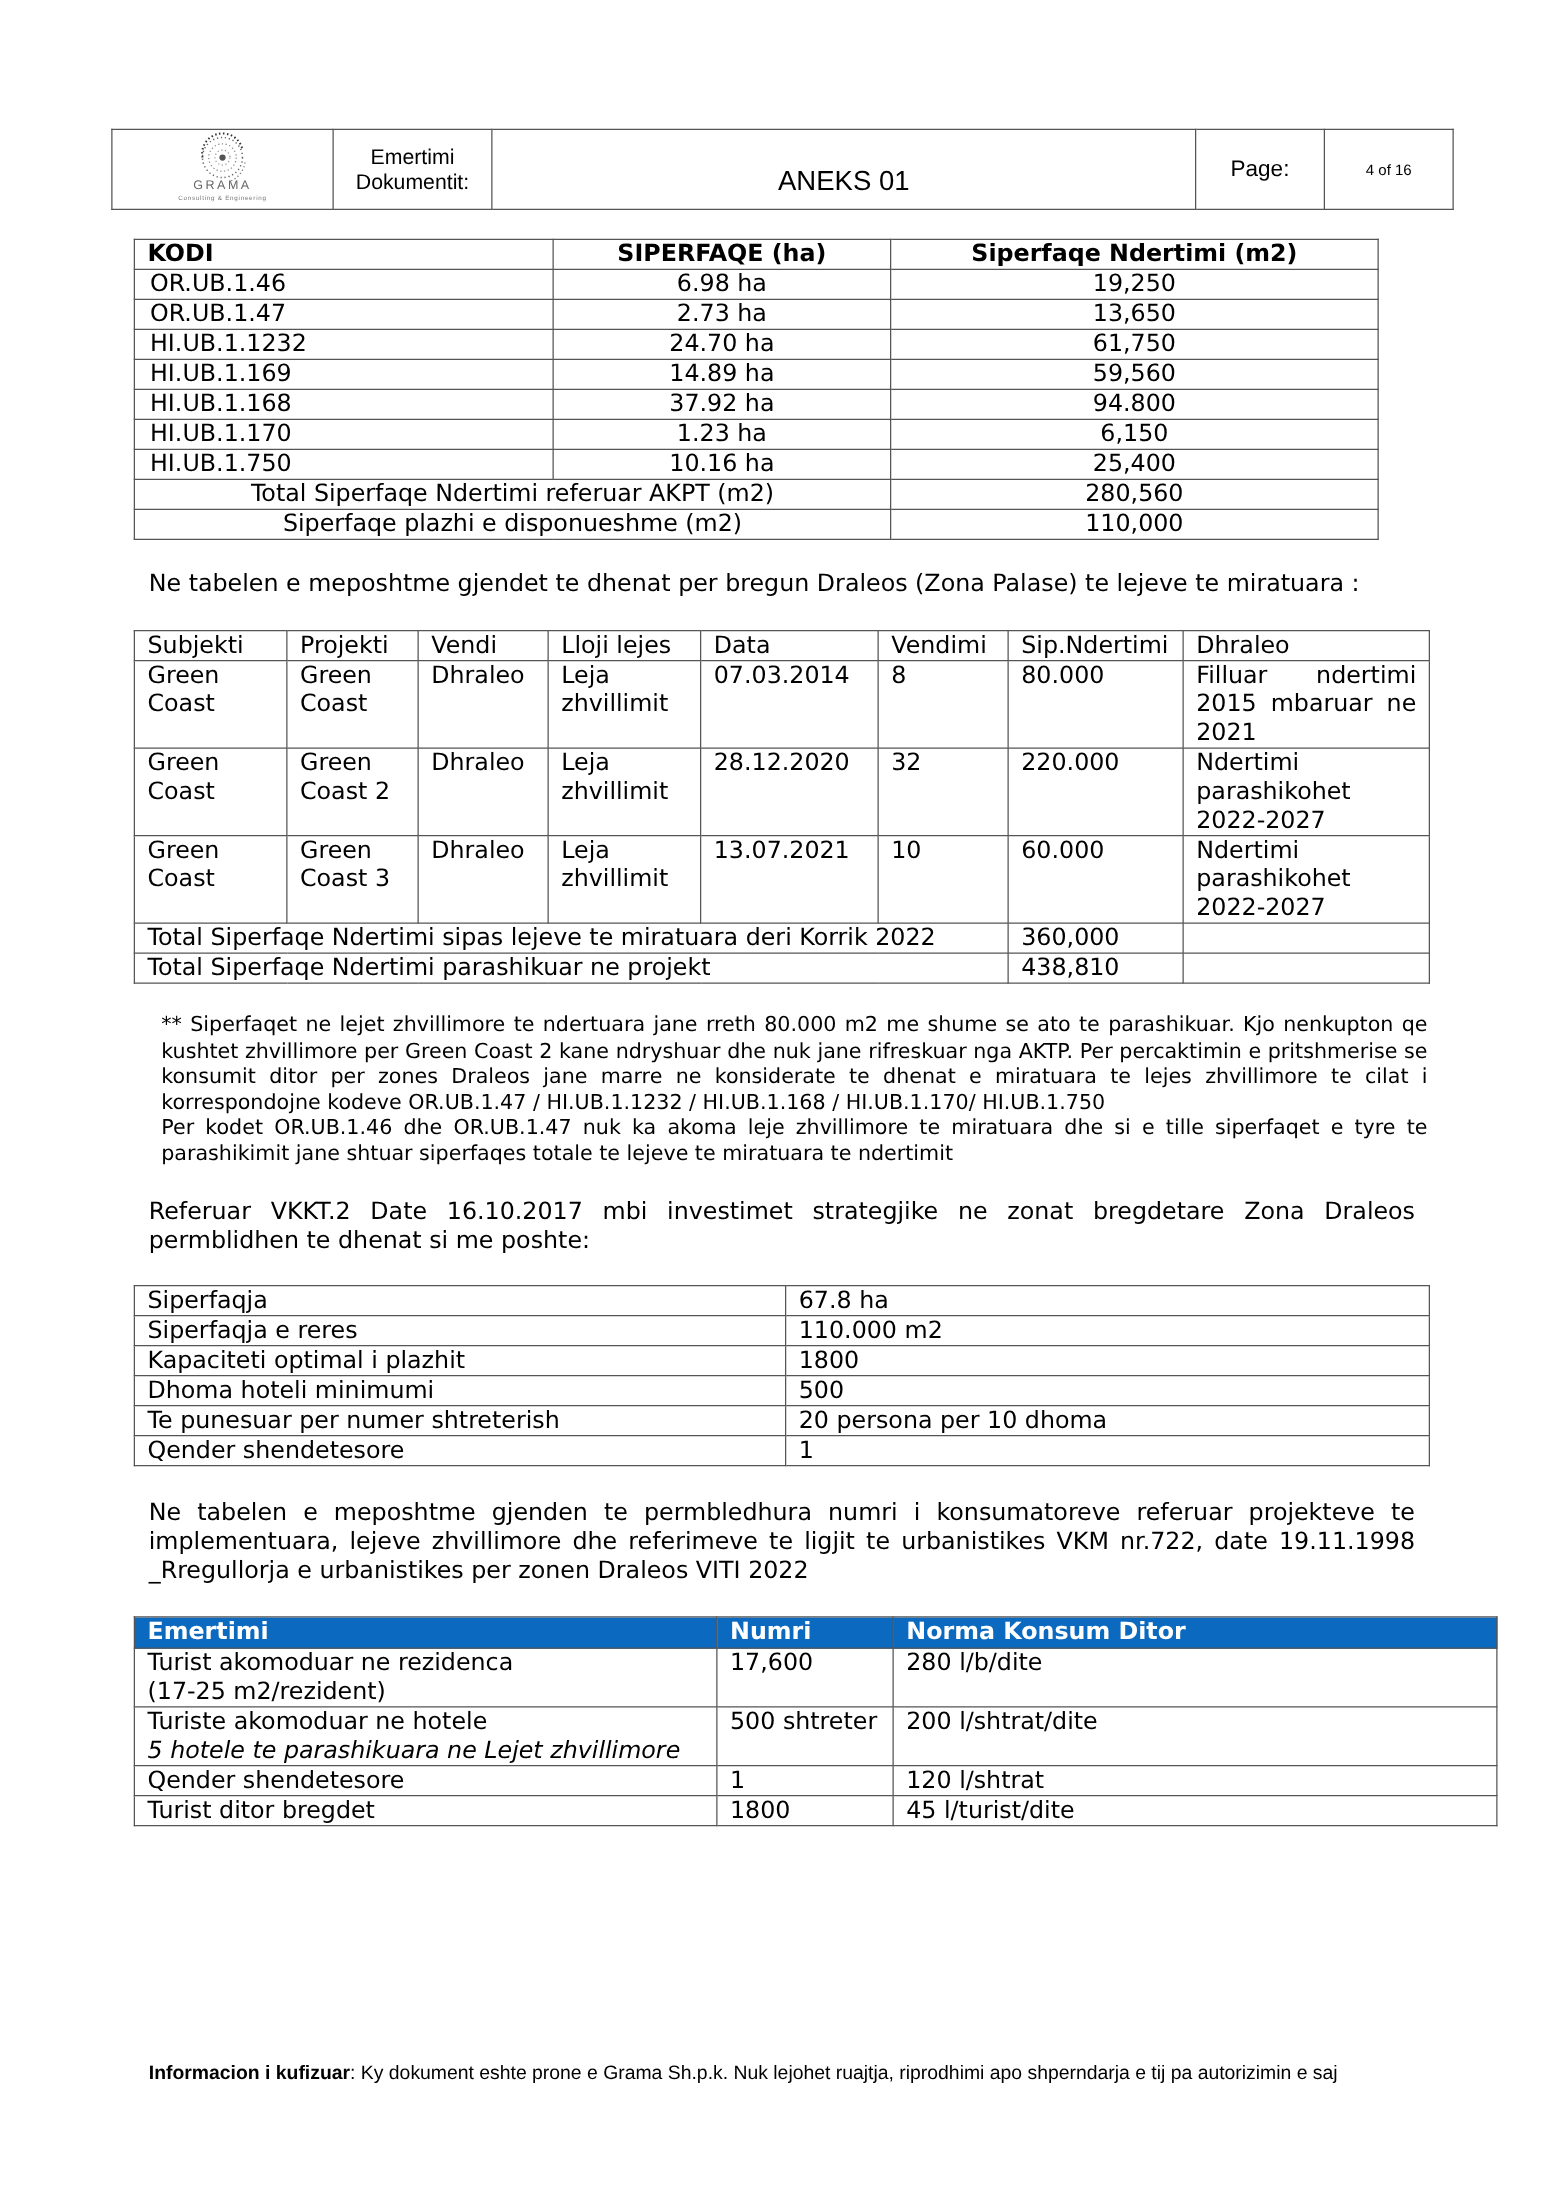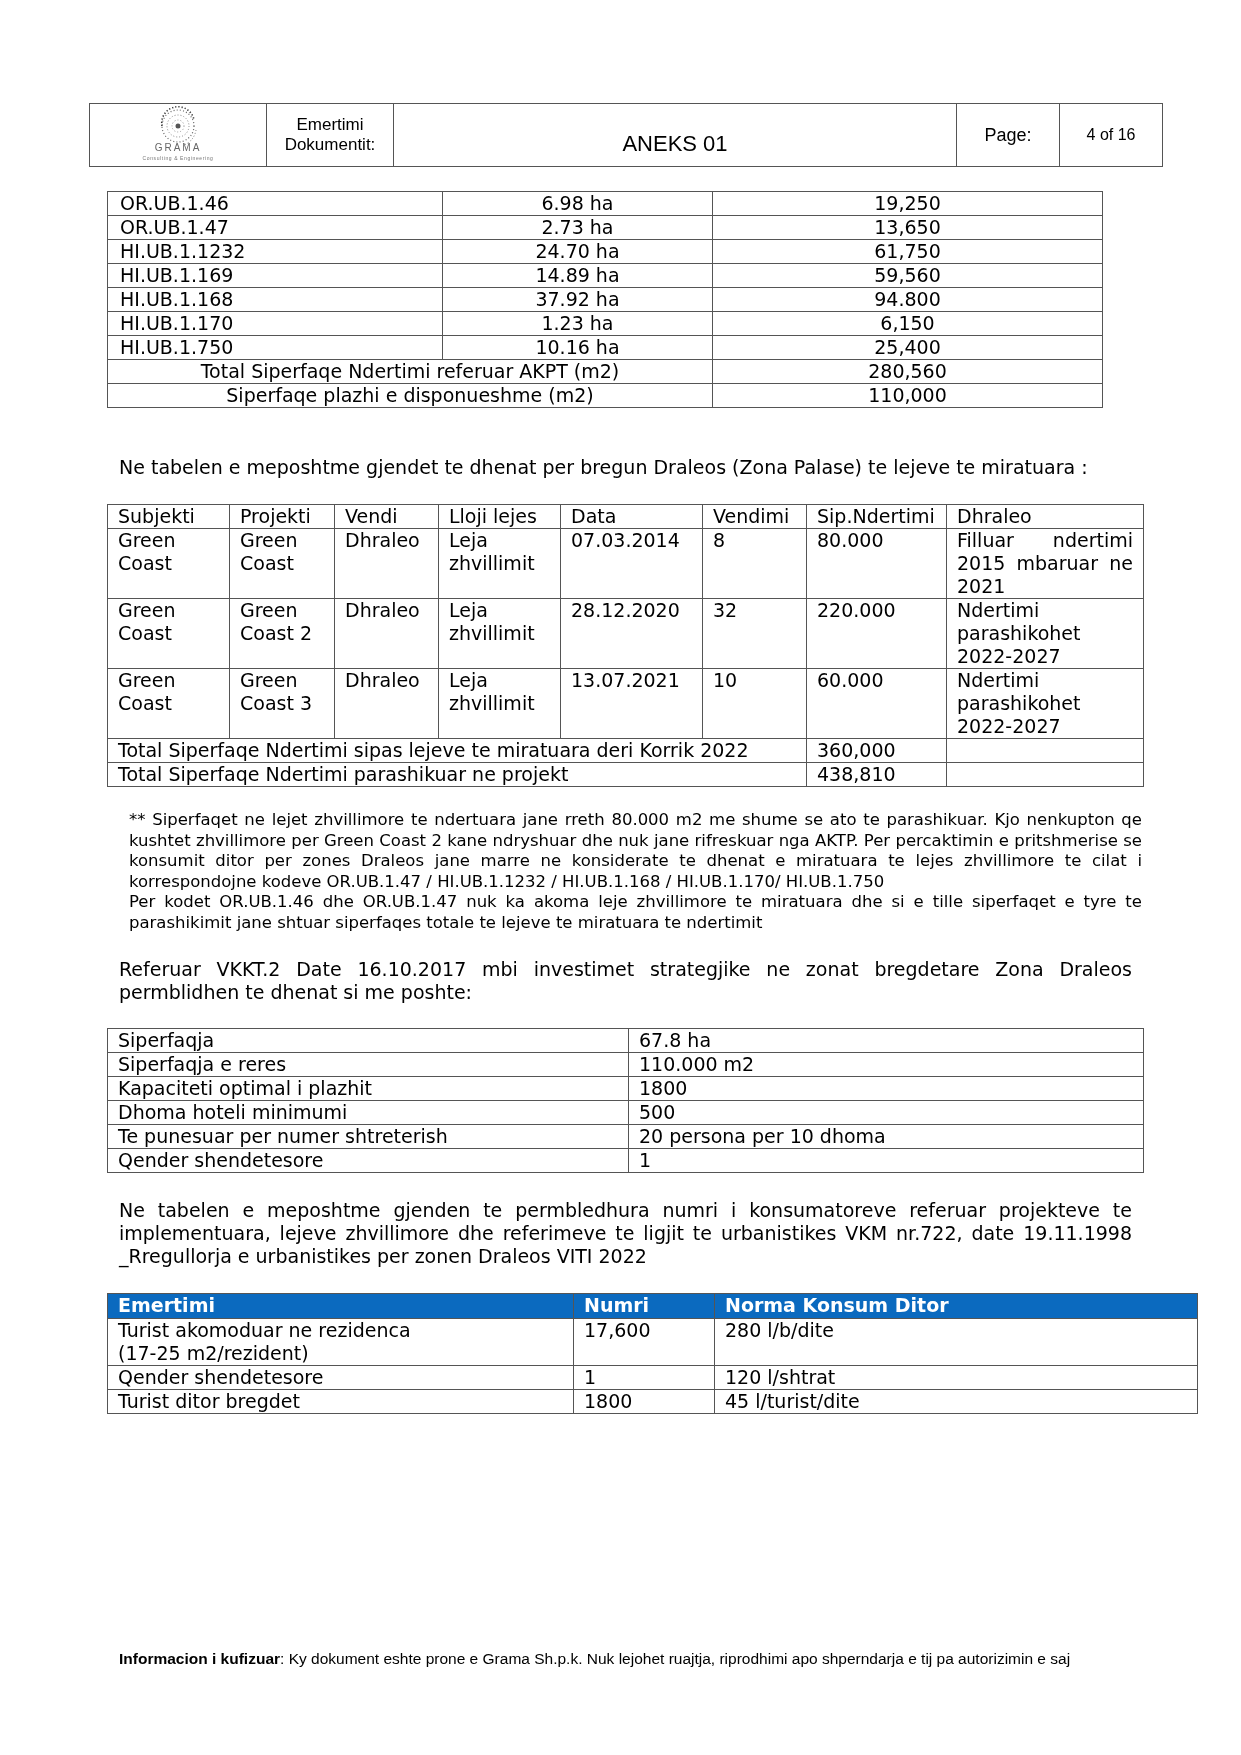--- a/index.html
+++ b/index.html
@@ -9,21 +9,21 @@
   table { border-collapse: collapse; }
   td, th { border: 1px solid #555; padding: 0 10px; vertical-align: top; }
 
   
   #hdr { left: 89px; top: 103px; width: 1074px; height: 64px; }
   #hdr td { border: 1.5px solid #555; vertical-align: middle; font-family: "Liberation Sans", sans-serif; padding: 0; }
   .logo-cell { width: 176px; text-align: center; position: relative; }
   .label-cell { width: 126px; text-align: center; font-size: 17px; line-height: 20px; }
   .title-cell { text-align: center; font-size: 22px; padding-top: 18px !important; }
   .page-lbl { width: 102px; text-align: center; font-size: 18px; }
-  .page-val { width: 102px; text-align: center; font-size: 16px; }
+  .page-val { width: 102px; text-align: center; font-size: 12px; }
 
   .t { font-size: 19px; line-height: 23px; }
   #tbl1 { left: 107px; top: 191px; width: 996px; }
   #tbl1 td { height: 23px; padding: 0 12px; line-height: 23px; }
   #tbl1 .c1 { width: 310px; }
   #tbl1 .c2 { width: 245px; text-align: center; }
   #tbl1 .c3 { text-align: center; }
   #tbl1 th { font-weight: bold; border: 1px solid #555; height: 23px; line-height: 23px; }
   #tbl1 th.c1 { text-align: left; }
 
@@ -73,20 +73,25 @@
     </td>
     <td class="title-cell">ANEKS 01</td>
     <td class="page-lbl">Page:</td>
     <td class="page-val">4 of 16</td>
   </tr>
 </tbody>
   </table>
 
 <table id="tbl1" class="abs t">
   <tbody>
+      <tr>
+    <th class="c1">KODI</th>
+    <th class="c2">SIPERFAQE (ha)</th>
+    <th class="c3">Siperfaqe Ndertimi (m2)</th>
+  </tr>
   <tr>
     <td class="c1">OR.UB.1.46</td>
     <td class="c2">6.98 ha</td>
     <td class="c3">19,250</td>
   </tr>
   <tr>
     <td class="c1">OR.UB.1.47</td>
     <td class="c2">2.73 ha</td>
     <td class="c3">13,650</td>
   </tr>
@@ -231,20 +236,28 @@
   <tr>
     <td class="c1">
       <div>Turist akomoduar ne rezidenca</div>
       <div>(17-25 m2/rezident)</div>
     </td>
     <td class="c2">17,600</td>
     <td>280 l/b/dite</td>
   </tr>
   <tr>
     <td class="c1">
+      <div>Turiste akomoduar ne hotele</div>
+      <div style="font-style:italic">5 hotele te parashikuara ne Lejet zhvillimore</div>
+    </td>
+    <td class="c2">500 shtreter</td>
+    <td>200 l/shtrat/dite</td>
+  </tr>
+  <tr>
+    <td class="c1">
           <div>Qender shendetesore</div>
         </td>
     <td class="c2">1</td>
     <td>120 l/shtrat</td>
   </tr>
   <tr>
     <td class="c1">
           <div>Turist ditor bregdet</div>
         </td>
     <td class="c2">1800</td>

